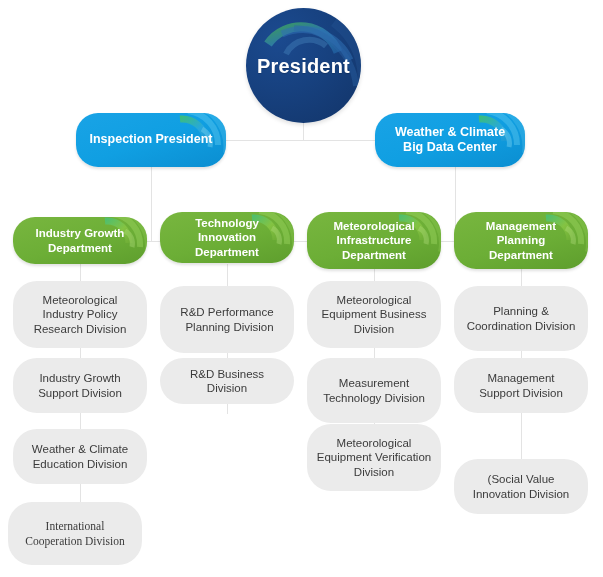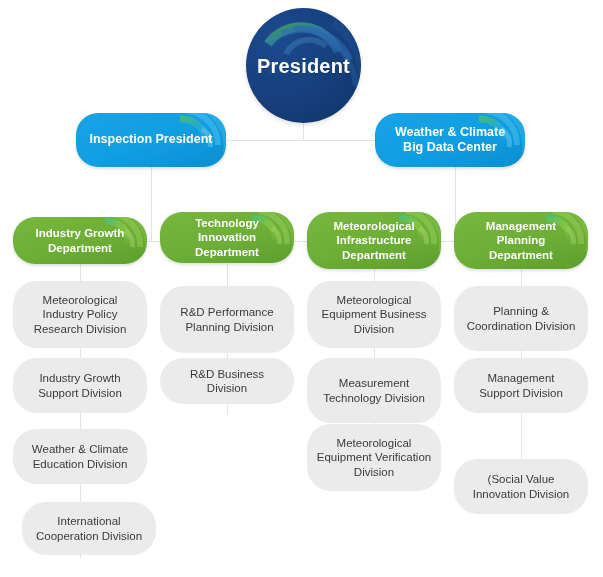--- a/index.html
+++ b/index.html
@@ -293,21 +293,21 @@
 
   <div class="pill gray" style="left:13px; top:281px; width:134px; height:67px;">
     <div class="label">Meteorological<br>Industry Policy<br>Research Division</div>
   </div>
   <div class="pill gray" style="left:13px; top:358px; width:134px; height:55px;">
     <div class="label">Industry Growth<br>Support Division</div>
   </div>
   <div class="pill gray" style="left:13px; top:429px; width:134px; height:55px;">
     <div class="label">Weather &amp; Climate<br>Education Division</div>
   </div>
-  <div class="pill gray" style="left:22px; top:502px; width:134px; height:53px;">
+  <div class="pill gray" style="left:8px; top:502px; width:134px; height:63px;font-family:Liberation Serif, serif;">
     <div class="label">International<br>Cooperation Division</div>
   </div>
 
   <div class="pill gray" style="left:160px; top:286px; width:134px; height:67px;text-align:right;">
     <div class="label">R&amp;D Performance<br>Planning Division</div>
   </div>
   <div class="pill gray" style="left:160px; top:358px; width:134px; height:46px;">
     <div class="label">R&amp;D Business<br>Division</div>
   </div>
 

